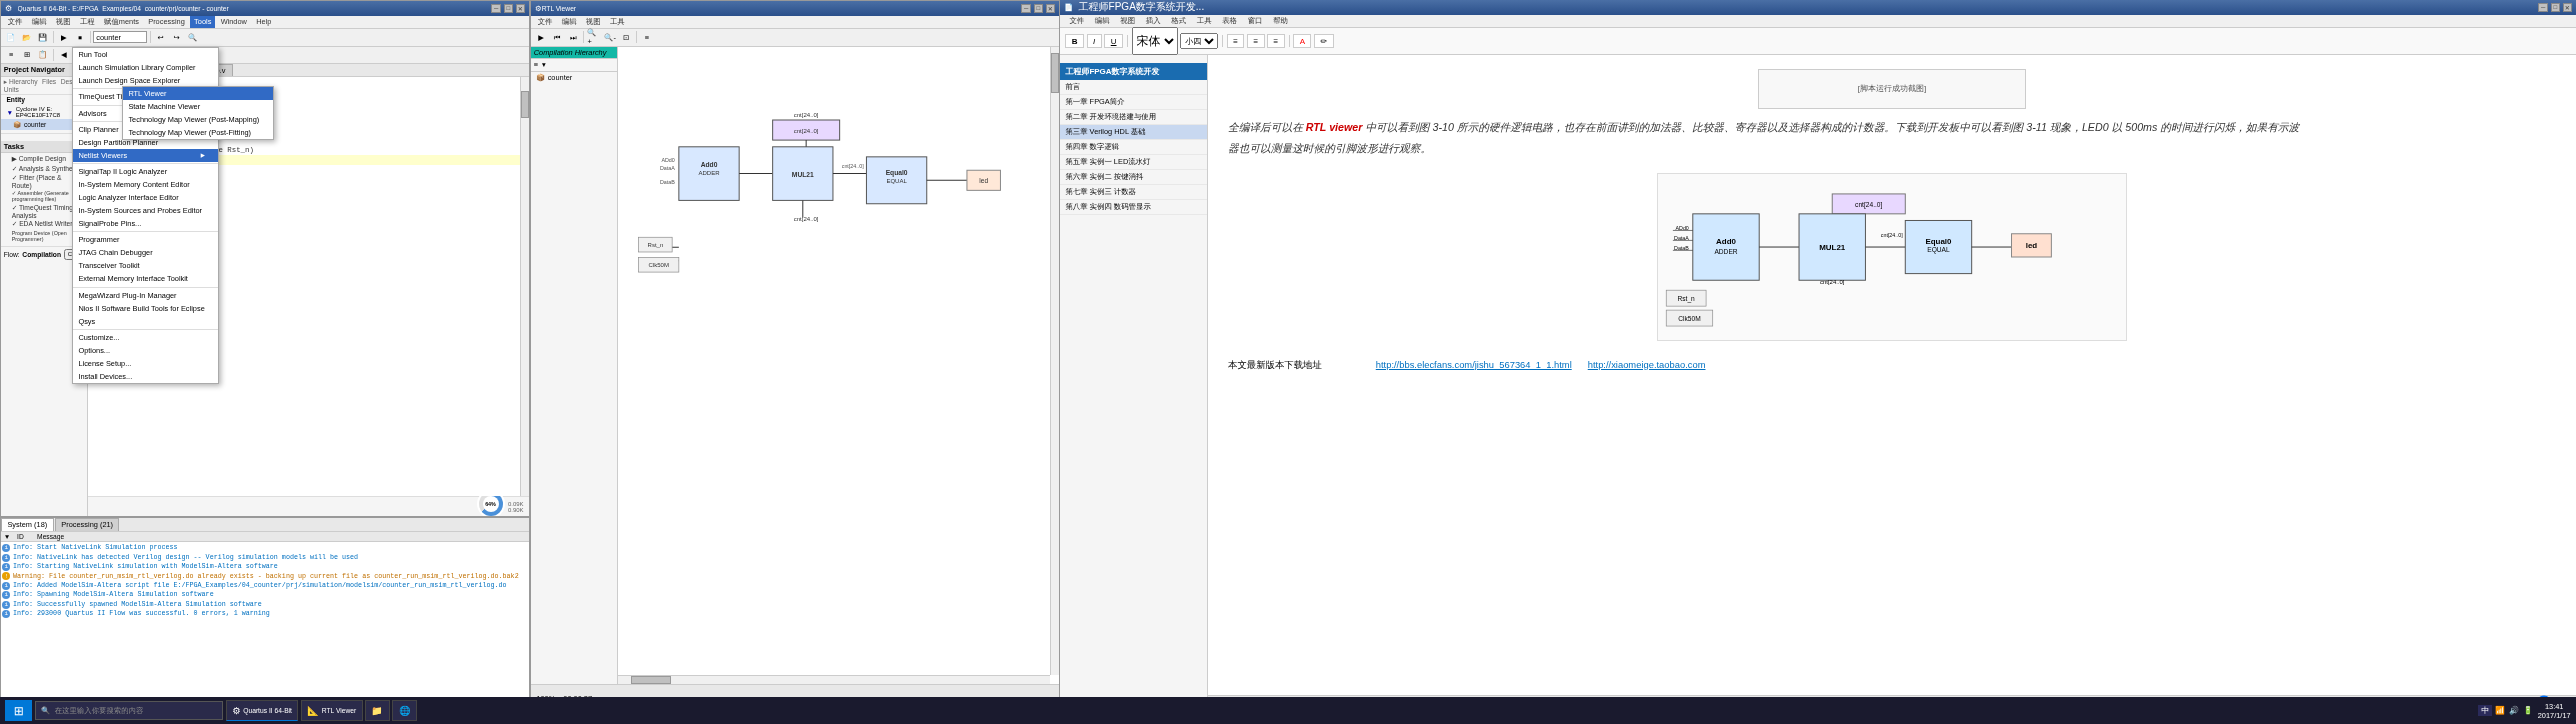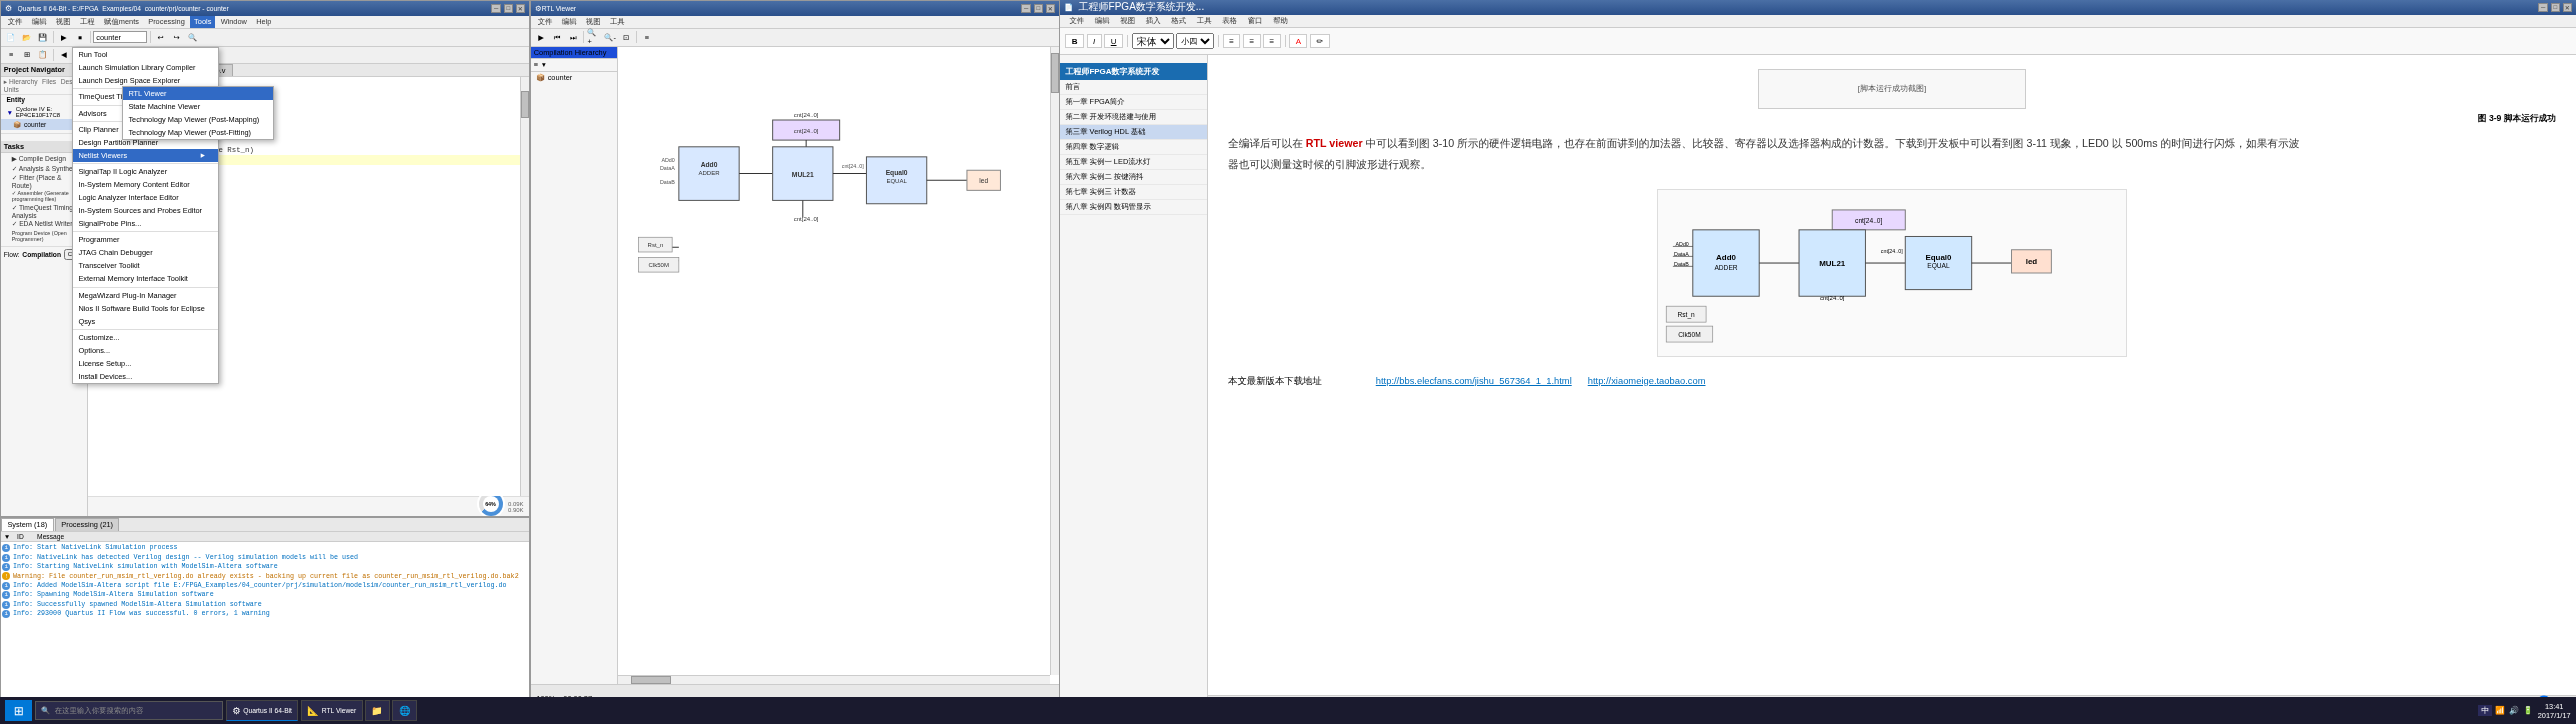--- a/index.html
+++ b/index.html
@@ -374,24 +374,25 @@
       align-items: center;
       padding: 0 2.7px;
       gap: 1.3px;
     }
     .rtl-left {
       width: 87px;
       background: #f5f5f5;
       border-right: 0.7px solid #ccc;
     }
     .rtl-left-header {
-      background: #1d4ed8;
+      background: #14b8a6;
       padding: 1.3px 2.7px;
       font-size: 7.4px;
       border-bottom: 0.7px solid #ccc;
+      font-style: italic;
     }
     .rtl-tree-item {
       padding: 1.3px 5.4px;
       font-size: 7.4px;
       cursor: pointer;
     }
     .rtl-main {
       flex: 1;
       background: white;
       position: relative;
@@ -480,20 +481,21 @@
     .doc-page {
       flex: 1;
       overflow: hidden;
       padding: 13.4px 20px;
     }
     .doc-text-body {
       font-size: 9.4px;
       line-height: 1.8;
       color: #333;
       max-width: 1073px;
+      font-style: italic;
     }
     .doc-text-link {
       color: #0070c0;
       text-decoration: underline;
     }
 
     
     .taskbar {
       position: fixed;
       bottom: 0;
@@ -958,21 +960,21 @@
     <span class="menu-item">表格</span>
     <span class="menu-item">窗口</span>
     <span class="menu-item">帮助</span>
   </div>
 
   <div class="doc-toolbar">
     <button class="doc-toolbar-btn"><b>B</b></button>
     <button class="doc-toolbar-btn"><i>I</i></button>
     <button class="doc-toolbar-btn"><u>U</u></button>
     <div class="tb-sep"></div>
-    <select style="font-size:10px; height:16px;">
+    <select style="font-size:12px; height:28px;">
       <option>宋体</option>
     </select>
     <select style="font-size:8px; height:16px;">
       <option>小四</option>
       <option>12</option>
       <option>14</option>
     </select>
     <div class="tb-sep"></div>
     <button class="doc-toolbar-btn">≡</button>
     <button class="doc-toolbar-btn">≡</button>
@@ -998,21 +1000,20 @@
     </div>
 
     <div class="doc-main">
       <div class="doc-page">
 
         <div style="text-align:right; margin-bottom:8px;">
 
           <div style="width:268px; height:40px; background:#f8f8f8; border:0.7px solid #ccc; margin:0 auto; display:flex; align-items:center; justify-content:center; font-size:8px; color:#555;">
             [脚本运行成功截图]
           </div>
-          <div style="font-size:8.7px; font-weight:bold; margin-top:4px;">图 3-9 脚本运行成功</div>
         </div>
 
         <div class="doc-text-body" style="font-size:10.7px; line-height:2.0;">
           <p>
             全编译后可以在 <span style="color:#cc0000; font-weight:bold;">RTL viewer</span> 中可以看到图 3-10 所示的硬件逻辑电路，也存在前面讲到的加法器、比较器、寄存器以及选择器构成的计数器。下载到开发板中可以看到图 3-11 现象，LED0 以 500ms 的时间进行闪烁，如果有示波器也可以测量这时候的引脚波形进行观察。
           </p>
         </div>
 
         <div style="margin-top:13.4px; text-align:center;">
           <svg width="470" height="168" style="border:0.7px solid #ddd; background:#fafafa;font-size:11px" viewBox="0 0 700 250">

